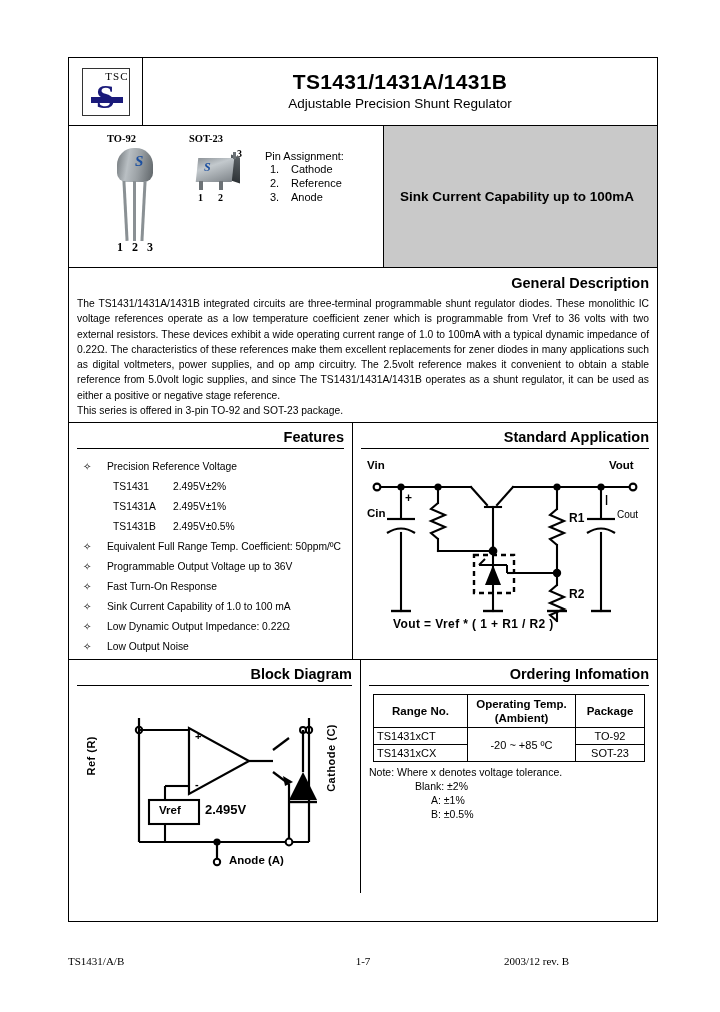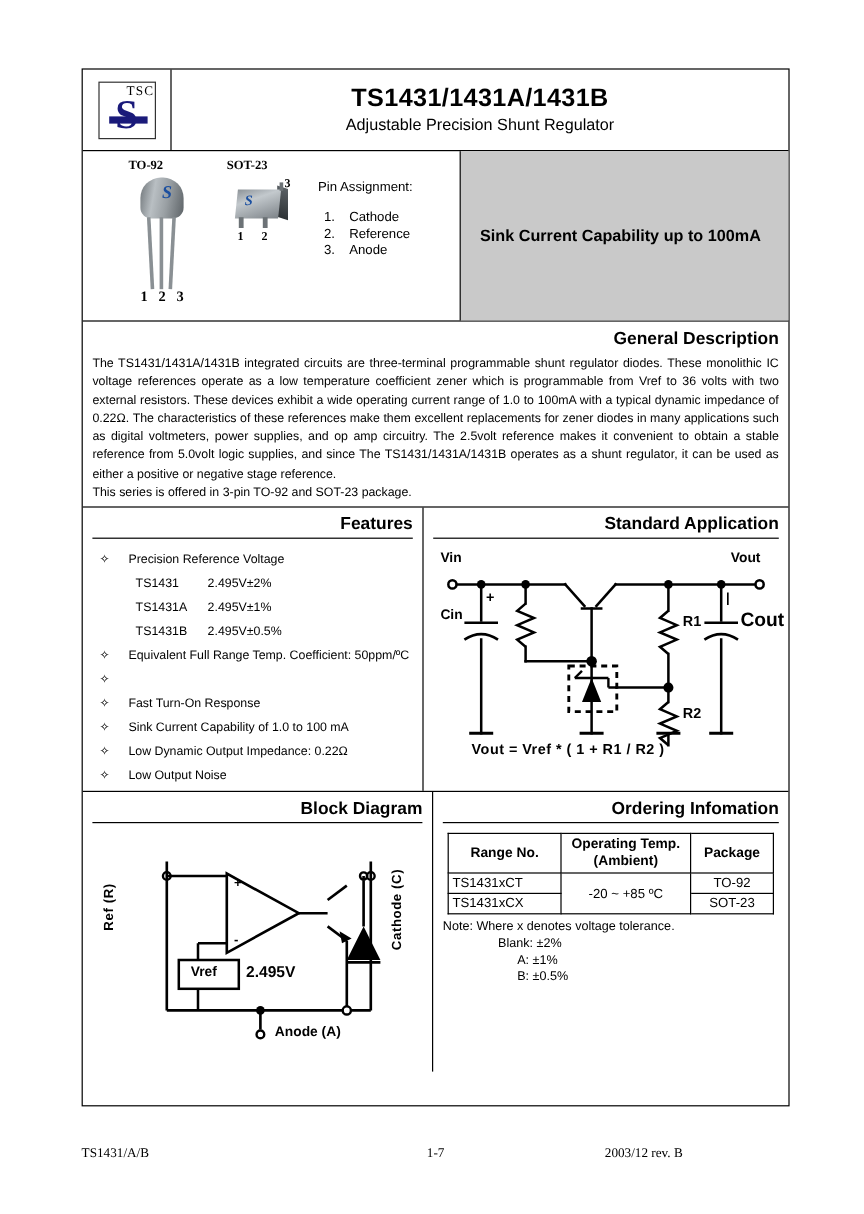--- a/index.html
+++ b/index.html
@@ -141,21 +141,21 @@
   .sot-num {
     position: absolute; font-family: "Liberation Serif", serif;
     font-weight: bold; font-size: 10px;
   }
   .sn1 { left: 9px; top: 42px; }
   .sn2 { left: 29px; top: 42px; }
   .sn3 { left: 48px; top: -2px; }
 
   
   .pinlist { position: absolute; left: 196px; top: 24px; font-size: 11px; }
-  .pinlist .pa-title { font-weight: normal; margin-bottom: 12px; }
+  .pinlist .pa-title { font-weight: normal; margin-bottom: 0; }
   .pinlist table { border-collapse: collapse; font-size: 11px; }
   .pinlist td { padding: 1px 0; vertical-align: top; }
   .pinlist td.num { width: 26px; padding-left: 5px; }
 
   .banner-cell {
     flex: 1;
     background: #c9c9c9;
     display: flex; align-items: center;
   }
   .banner-text {
@@ -337,20 +337,21 @@
         <div class="feat-sub">
           <span class="nm">TS1431B</span><span>2.495V±0.5%</span>
         </div>
         <ul class="feat-list">
           <li>
             <span class="dia">✧</span>
             <span>Equivalent Full Range Temp. Coefficient: 50ppm/ºC</span>
           </li>
           <li>
             <span class="dia">✧</span>
+            <span>Programmable Output Voltage up to 36V</span>
           </li>
           <li>
             <span class="dia">✧</span>
             <span>Fast Turn-On Response</span>
           </li>
           <li>
             <span class="dia">✧</span>
             <span>Sink Current Capability of 1.0 to 100 mA</span>
           </li>
           <li>
@@ -441,21 +442,21 @@
               <line x1="122" y1="158" x2="142" y2="158"></line>
               <line x1="186" y1="158" x2="206" y2="158"></line>
               <line x1="230" y1="158" x2="250" y2="158"></line>
             </g>
           </svg>
 
           <div style="position:absolute;left:6px;top:6px;font-size:11.5px;font-weight:bold">Vin</div>
           <div style="position:absolute;left:248px;top:6px;font-size:11.5px;font-weight:bold">Vout</div>
           <div style="position:absolute;left:6px;top:54px;font-size:11.5px;font-weight:bold">Cin</div>
           <div style="position:absolute;left:44px;top:38px;font-size:12px;font-weight:bold">+</div>
-          <div style="position:absolute;left:256px;top:56px;font-size:16px;font-weight:bold">Cout</div>
+          <div style="position:absolute;left:256px;top:56px;font-size:10px;font-weight:normal">Cout</div>
           <div style="position:absolute;left:244px;top:40px;font-size:11px;font-weight:bold">|</div>
           <div style="position:absolute;left:208px;top:58px;font-size:12px;font-weight:bold">R1</div>
           <div style="position:absolute;left:208px;top:134px;font-size:12px;font-weight:bold">R2</div>
           <div style="position:absolute;left:32px;top:164px;font-size:12px;font-weight:bold;letter-spacing:.4px">Vout = Vref * ( 1 + R1 / R2 )</div>
         </div>
       </div>
     </div>
 
     <div class="botrow">
 

